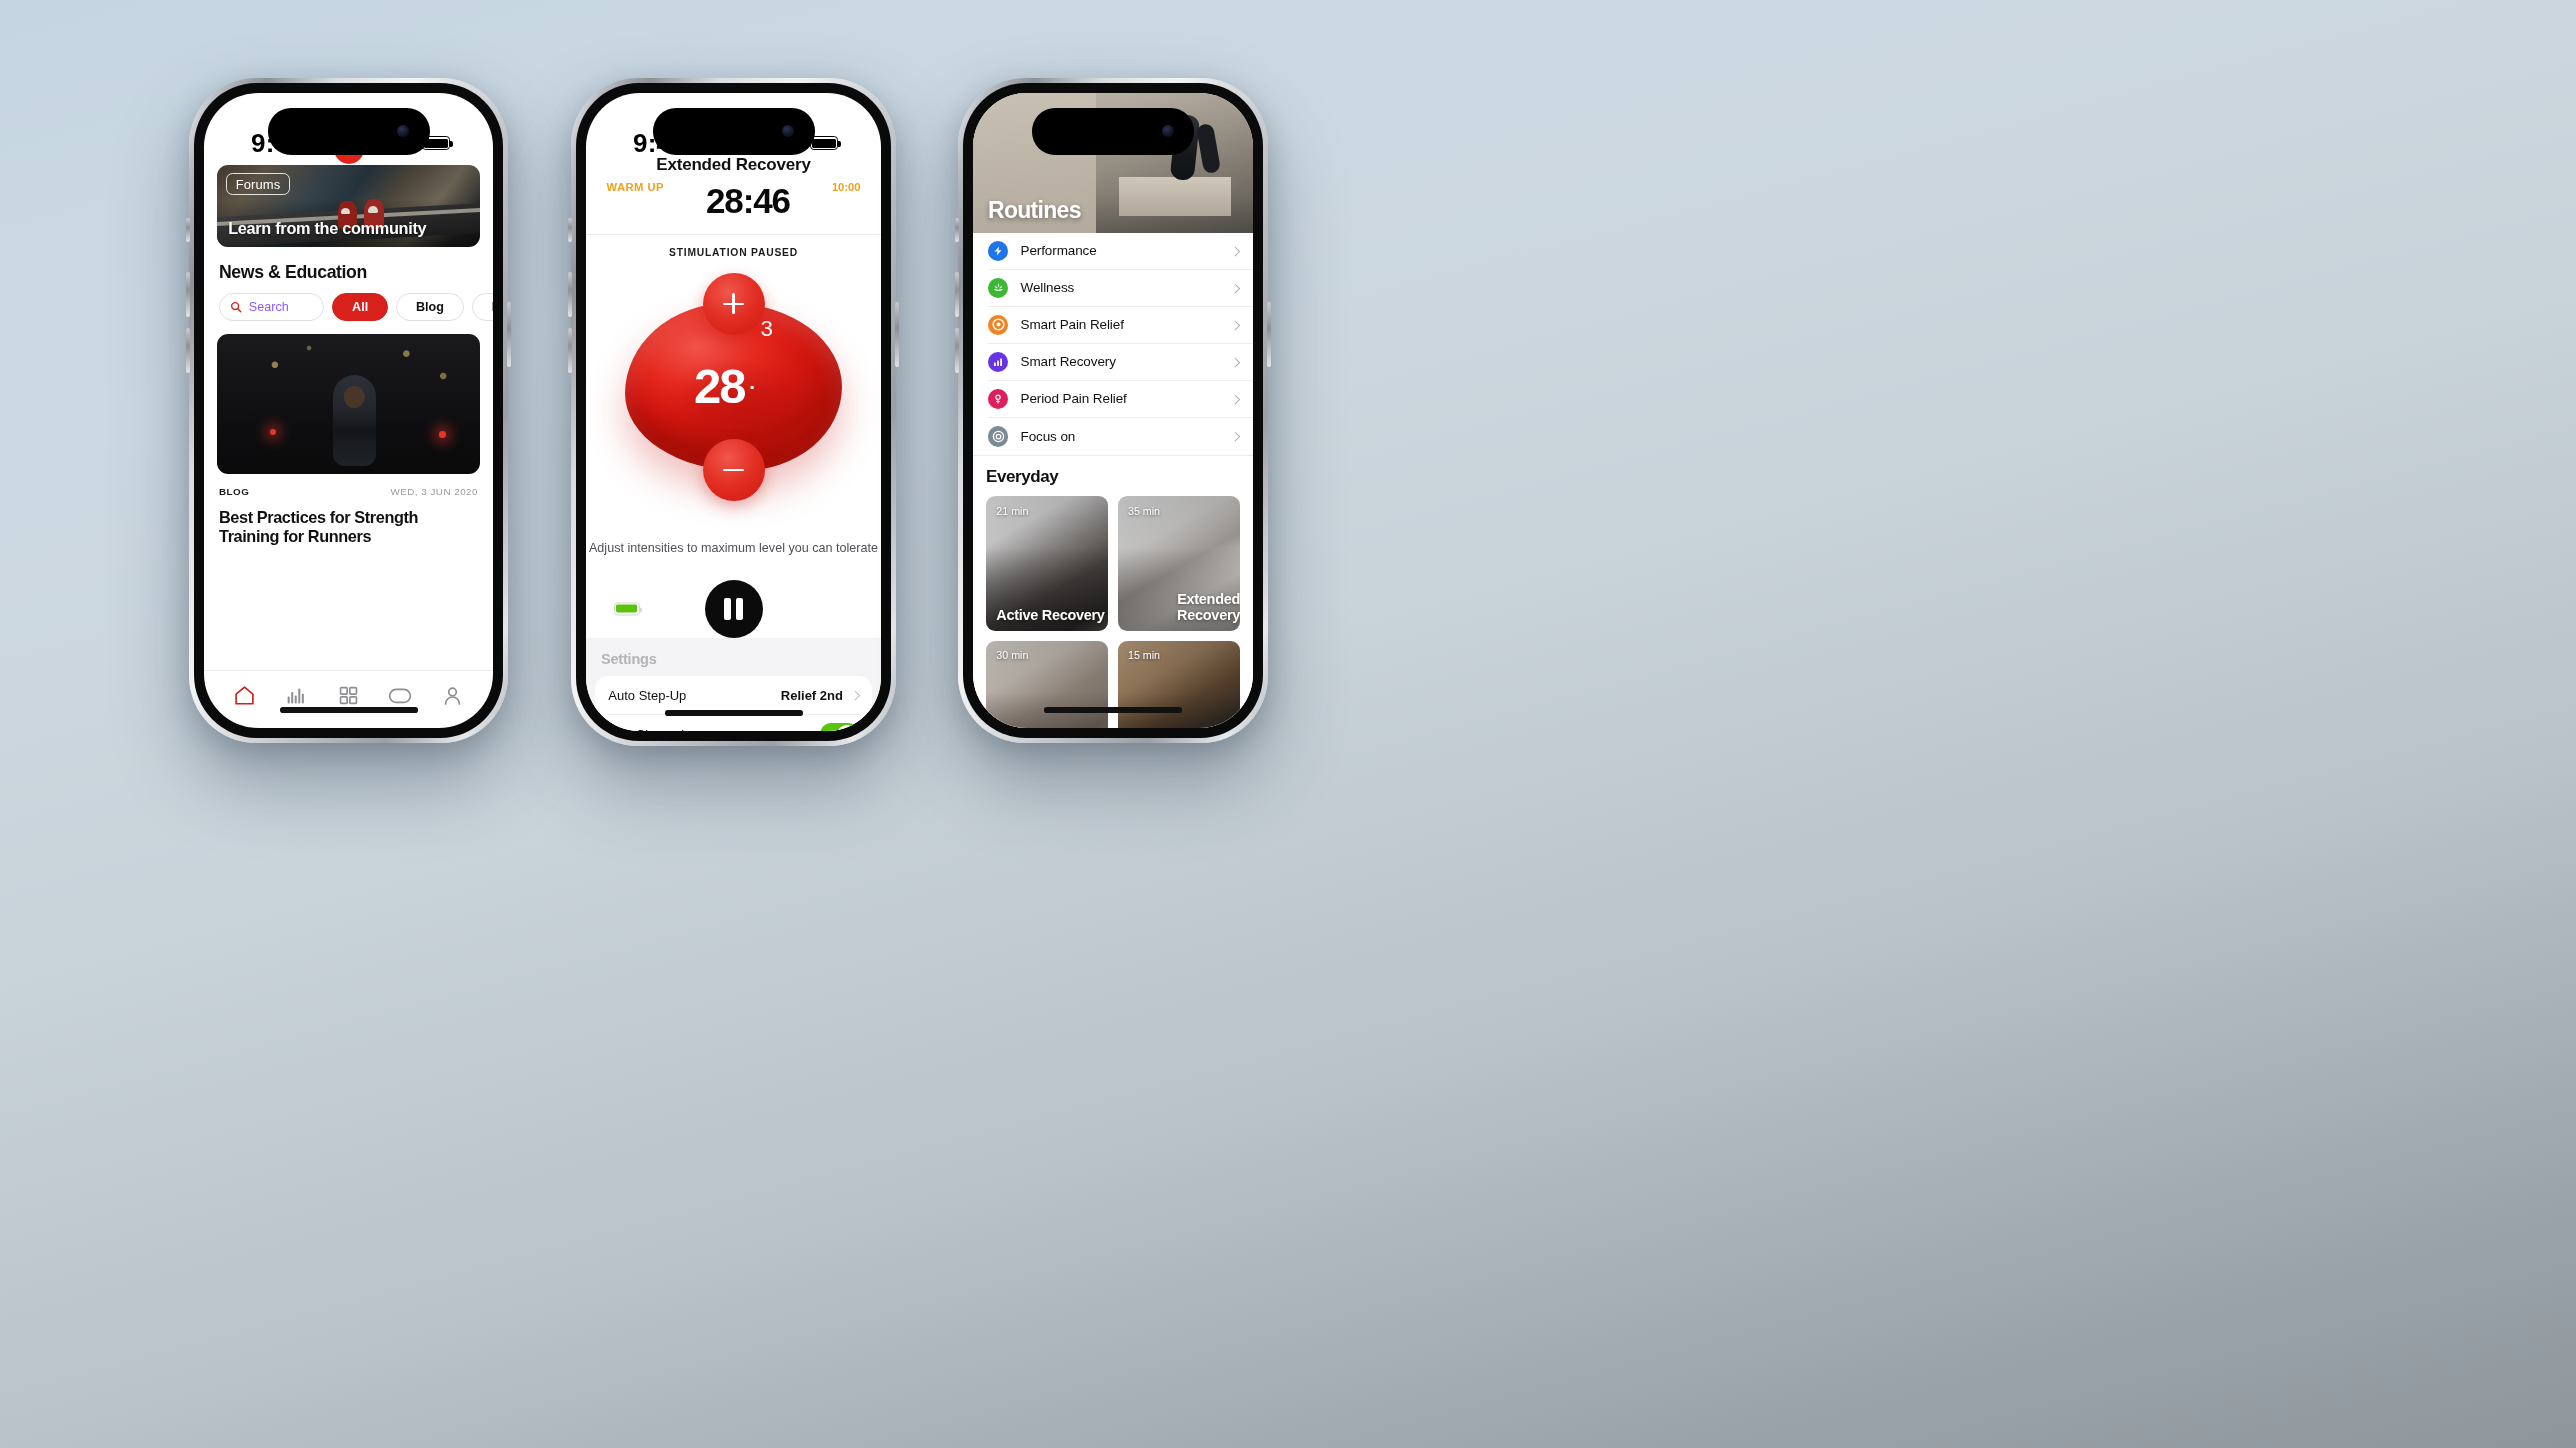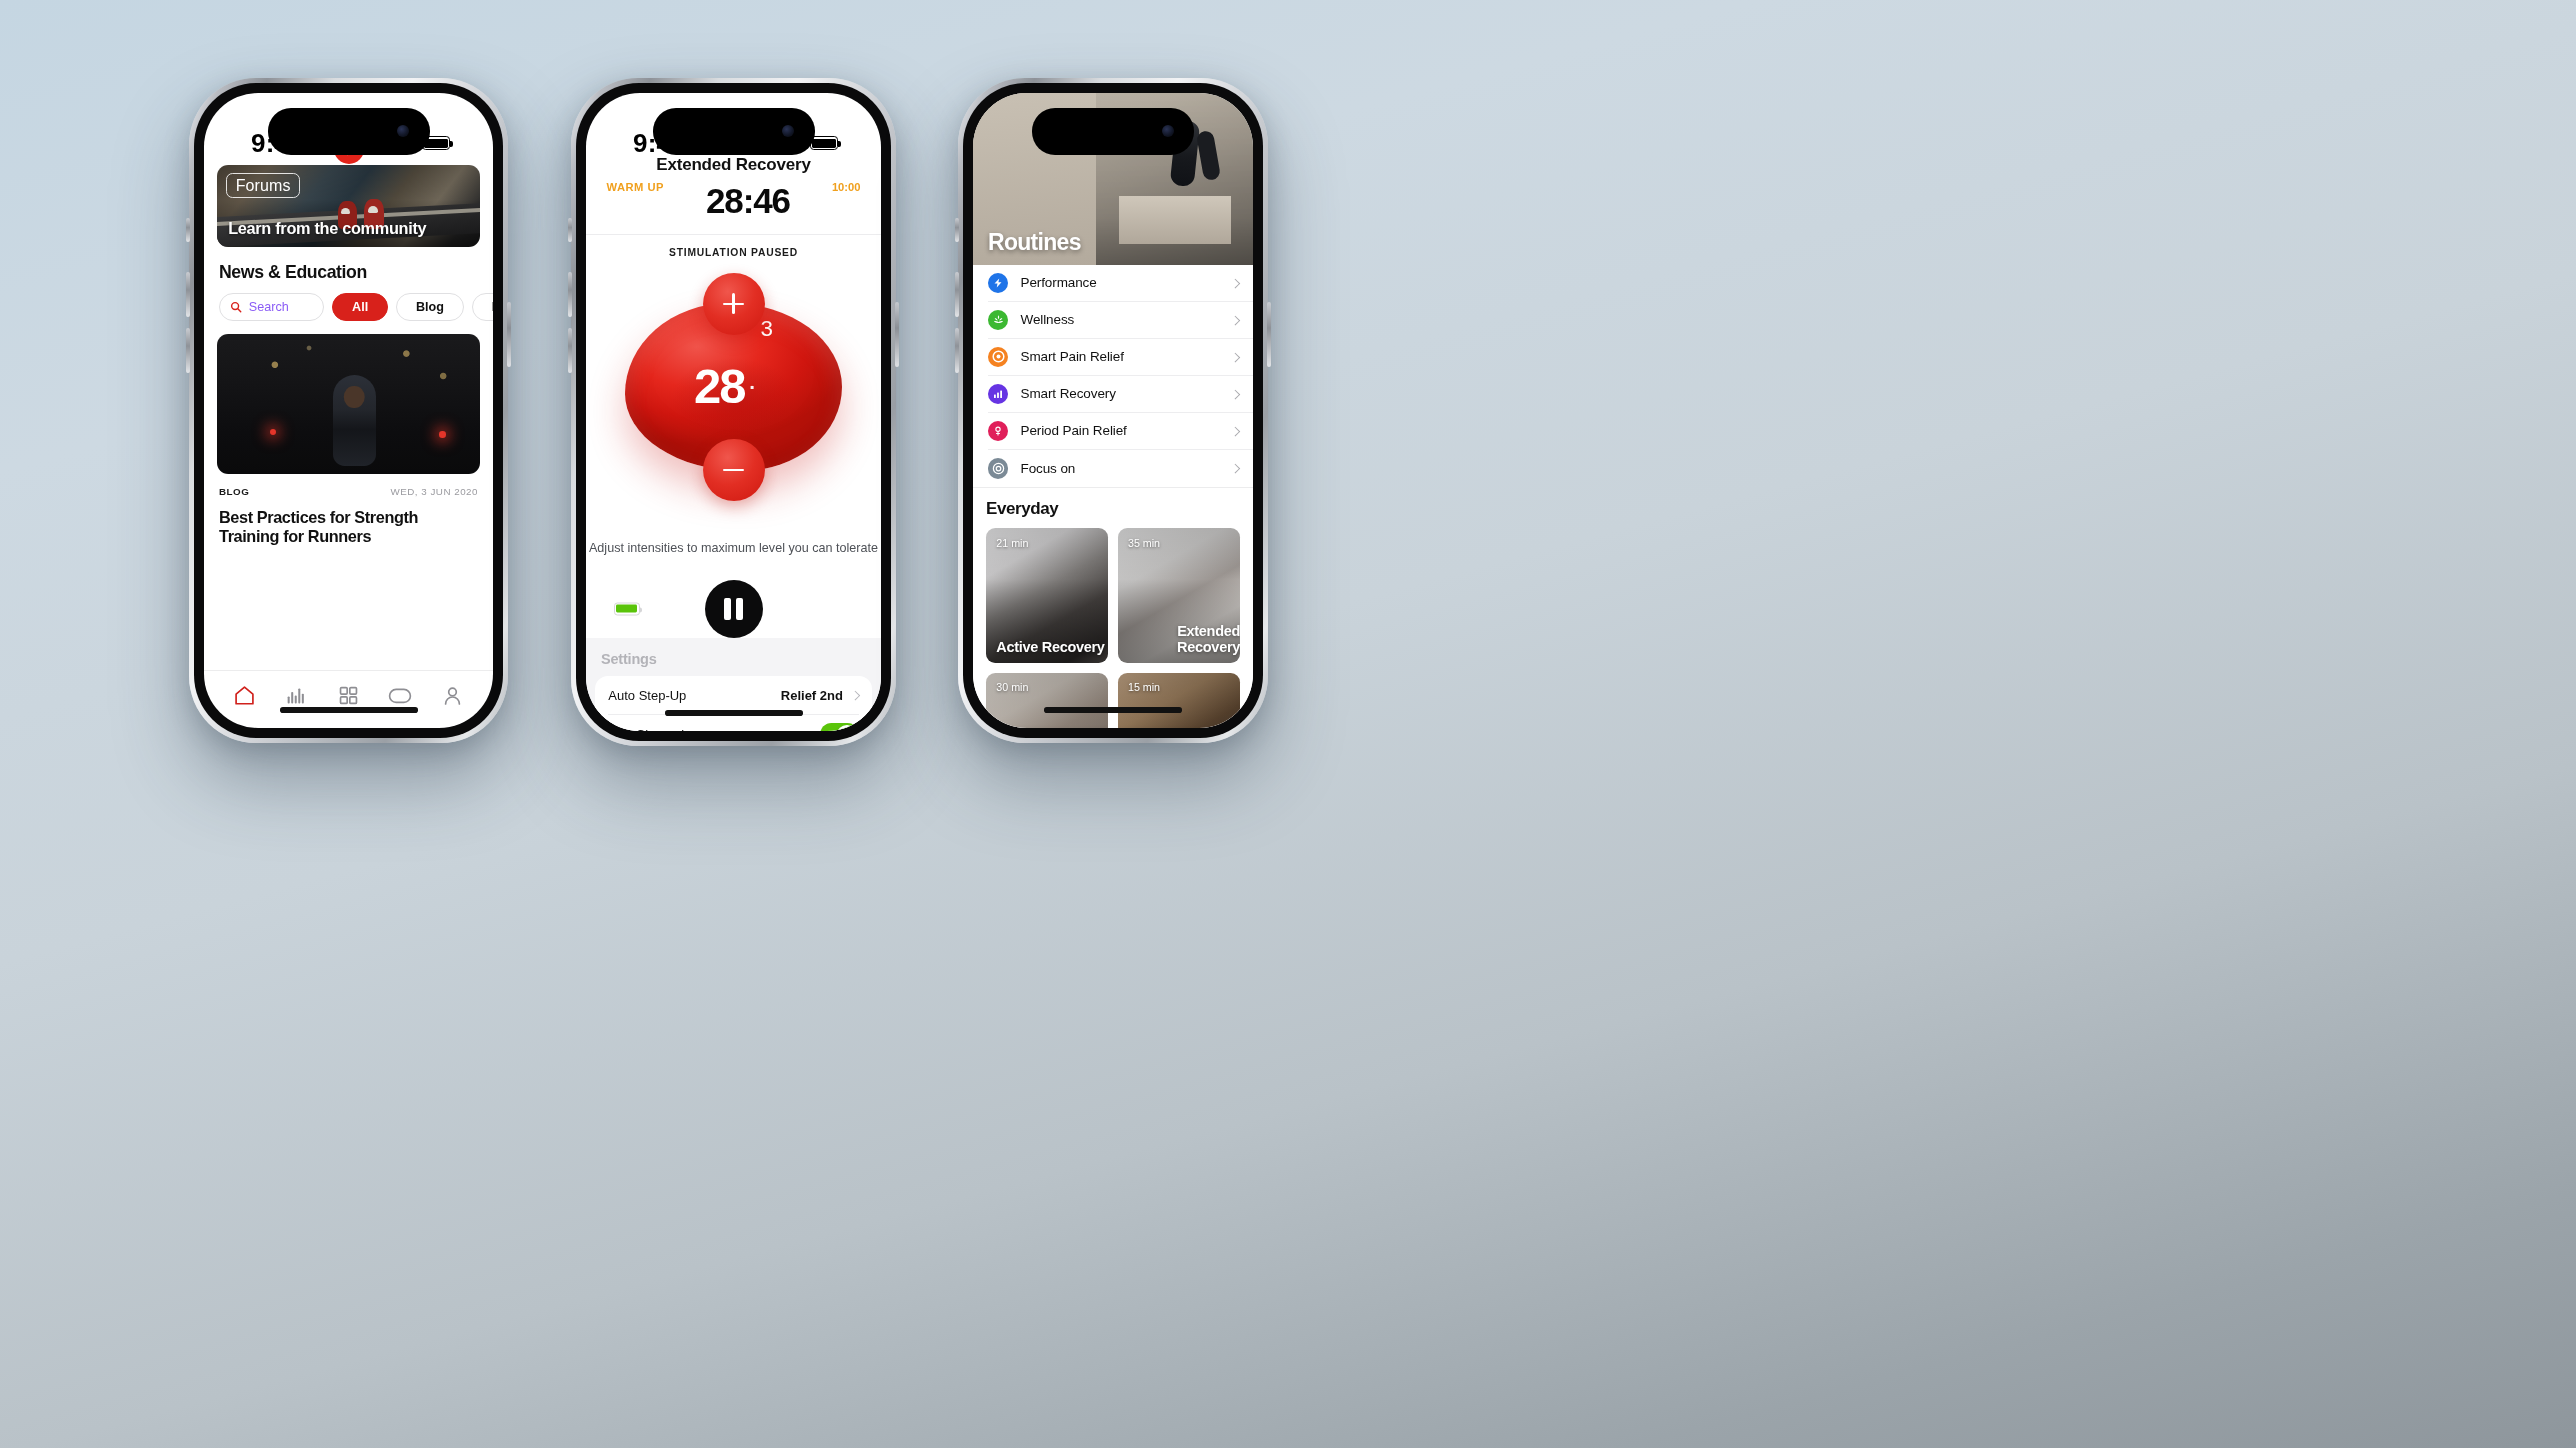--- a/index.html
+++ b/index.html
@@ -93,21 +93,21 @@
   }
   .hero .rail{
     position:absolute;left:0;right:0;bottom:34%;height:3.7px;background:#b9b4a6;opacity:.75;transform:skewY(-3deg);
   }
   .hero .cyc{position:absolute;bottom:22%;border-radius:40% 40% 20% 20%;}
   .hero .c1{left:46%;width:18.7px;height:28px;background:#8e2019;}
   .hero .c2{left:56%;width:19.6px;height:30px;background:#9c2620;}
   .hero .helmet{position:absolute;width:9.3px;height:6.5px;border-radius:5.6px 5.6px 1.9px 1.9px;background:#ddd9d2;}
   .chip{
     position:absolute;left:9.3px;top:8.4px;border:1.1px solid rgba(255,255,255,.85);
-    border-radius:6.5px;padding:2.3px 8.4px;color:#fff;font-size:16px;font-weight:500;letter-spacing:0.1px;
+    border-radius:6.5px;padding:2.3px 8.4px;color:#fff;font-size:13px;font-weight:500;letter-spacing:0.1px;
     backdrop-filter:blur(1.9px);
   }
   .hero-title{
     position:absolute;left:11.2px;bottom:9.3px;color:#fff;font-size:16.3px;font-weight:700;letter-spacing:-0.3px;
     text-shadow:0 0.9px 2.8px rgba(0,0,0,.55);
   }
   .sec-title{ font-size:17.7px;font-weight:700;letter-spacing:-0.4px;color:#111;margin:15px 0 0 15px;}
   .filters{ display:flex;align-items:center;gap:8.4px;margin:10.3px 0 0 15px; }
   .search{
     display:flex;align-items:center;gap:6.5px;
@@ -212,21 +212,21 @@
   .srow .lbl{font-size:13px;color:#111;}
   .srow .val{font-size:13px;font-weight:600;color:#111;display:flex;align-items:center;gap:9.3px;}
   .chev{ width:6.5px;height:6.5px;border-right:1.7px solid #b6b6bb;border-top:1.7px solid #b6b6bb;transform:rotate(45deg);display:inline-block;}
   .toggle{ width:39px;height:23px;border-radius:12px;background:#5ac40a;position:relative;flex:0 0 auto;}
   .toggle i{position:absolute;right:1.9px;top:1.9px;width:19.6px;height:19.6px;border-radius:50%;background:#fff;box-shadow:0 0.9px 2.8px rgba(0,0,0,.22);}
 
   
   #phone3 { left:958px; top:78px; width:310px; height:665px; }
   #phone3 .screen{ display:flex;flex-direction:column;background:#fff;}
   .p3-hero{
-    flex:0 0 auto;height:172px;position:relative;overflow:hidden;
+    flex:0 0 auto;height:140px;position:relative;overflow:hidden;
     background:
       linear-gradient(180deg,rgba(0,0,0,.05) 0%,rgba(0,0,0,.14) 72%,rgba(0,0,0,.30) 100%),
       linear-gradient(160deg,#c9c1b4 0%,#bdb5a8 28%,#a79f93 52%,#8d867c 74%,#6f6a62 100%);
   }
   .p3-hero .wall{position:absolute;left:0;top:0;width:44%;height:100%;background:linear-gradient(175deg,#c8c0b3,#b3aa9d);}
   .p3-hero .step{position:absolute;right:8%;bottom:12%;width:40%;height:28%;background:linear-gradient(180deg,#cfc7ba,#b0a79a);}
   .p3-hero .ath{position:absolute;right:20%;top:16%;width:24px;height:65px;border-radius:11.2px;background:linear-gradient(180deg,#2f3237 0%,#17191d 55%,#101216 100%);transform:rotate(6deg);}
   .p3-hero .ath2{position:absolute;right:13%;top:22%;width:17px;height:49px;border-radius:9.3px;background:#1a1c20;transform:rotate(-10deg);}
   .p3-title{
     position:absolute;left:15px;bottom:9.3px;color:#fff;font-size:23px;font-weight:700;letter-spacing:-0.7px;

